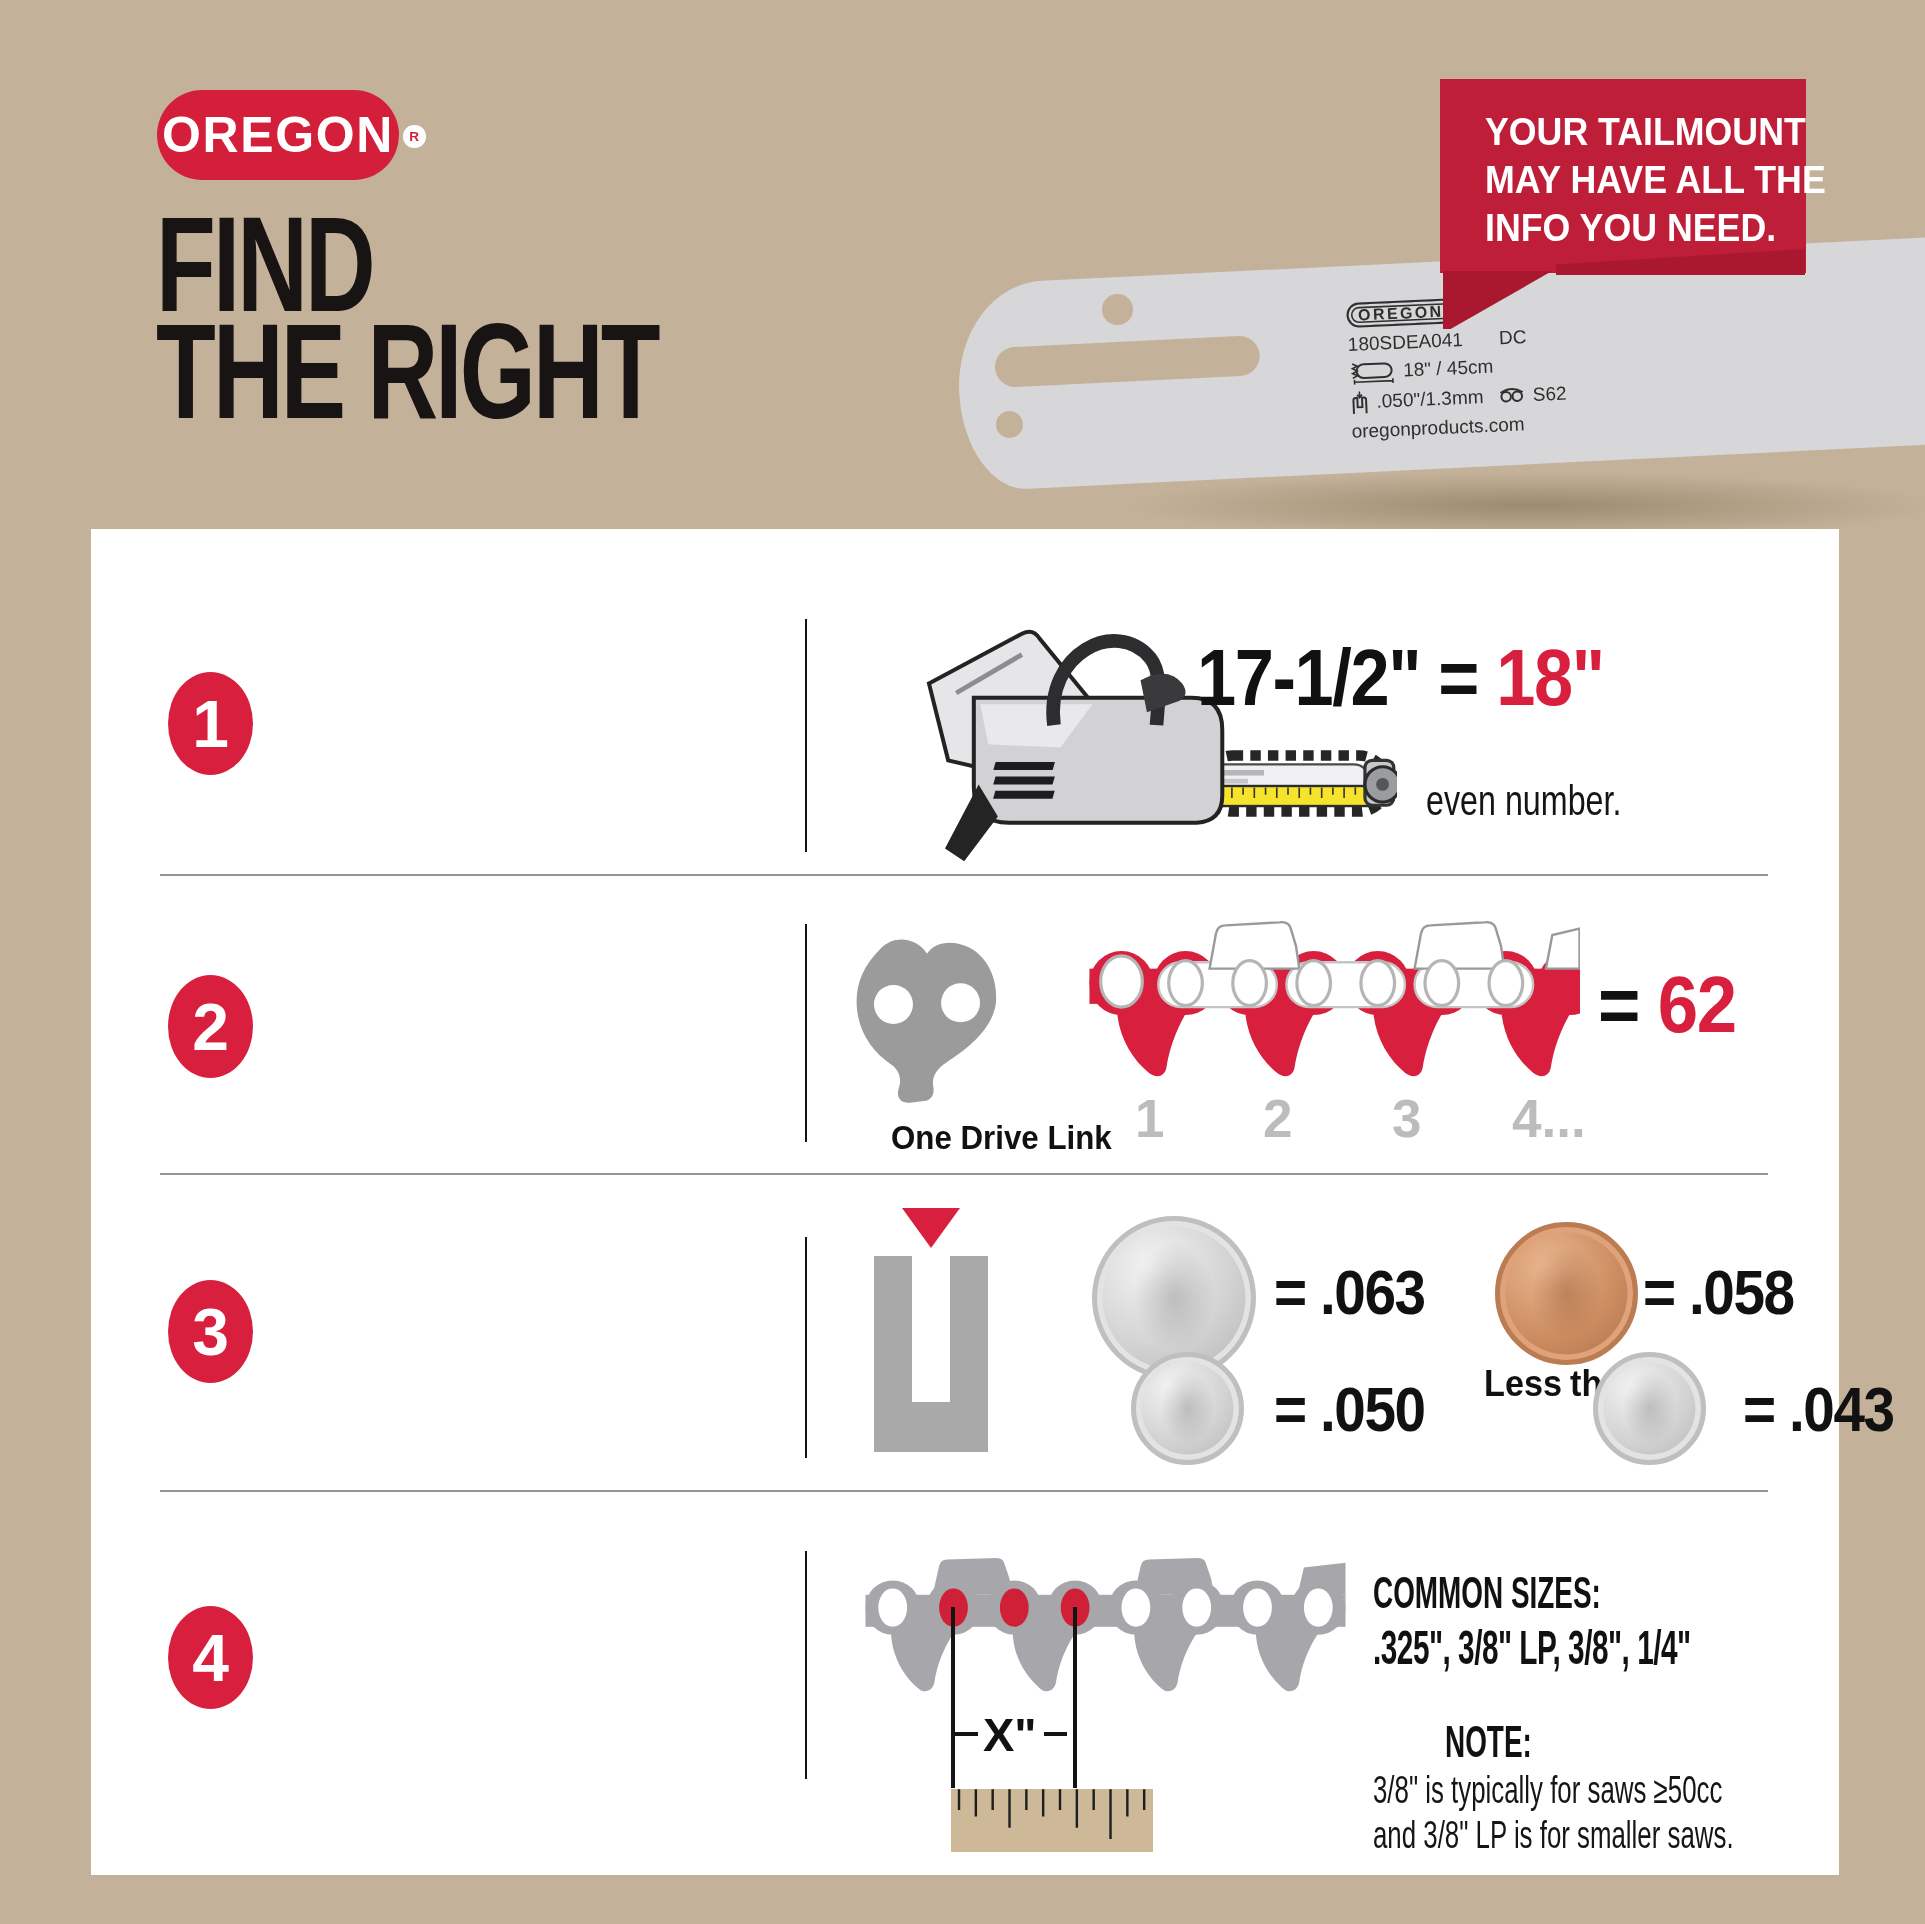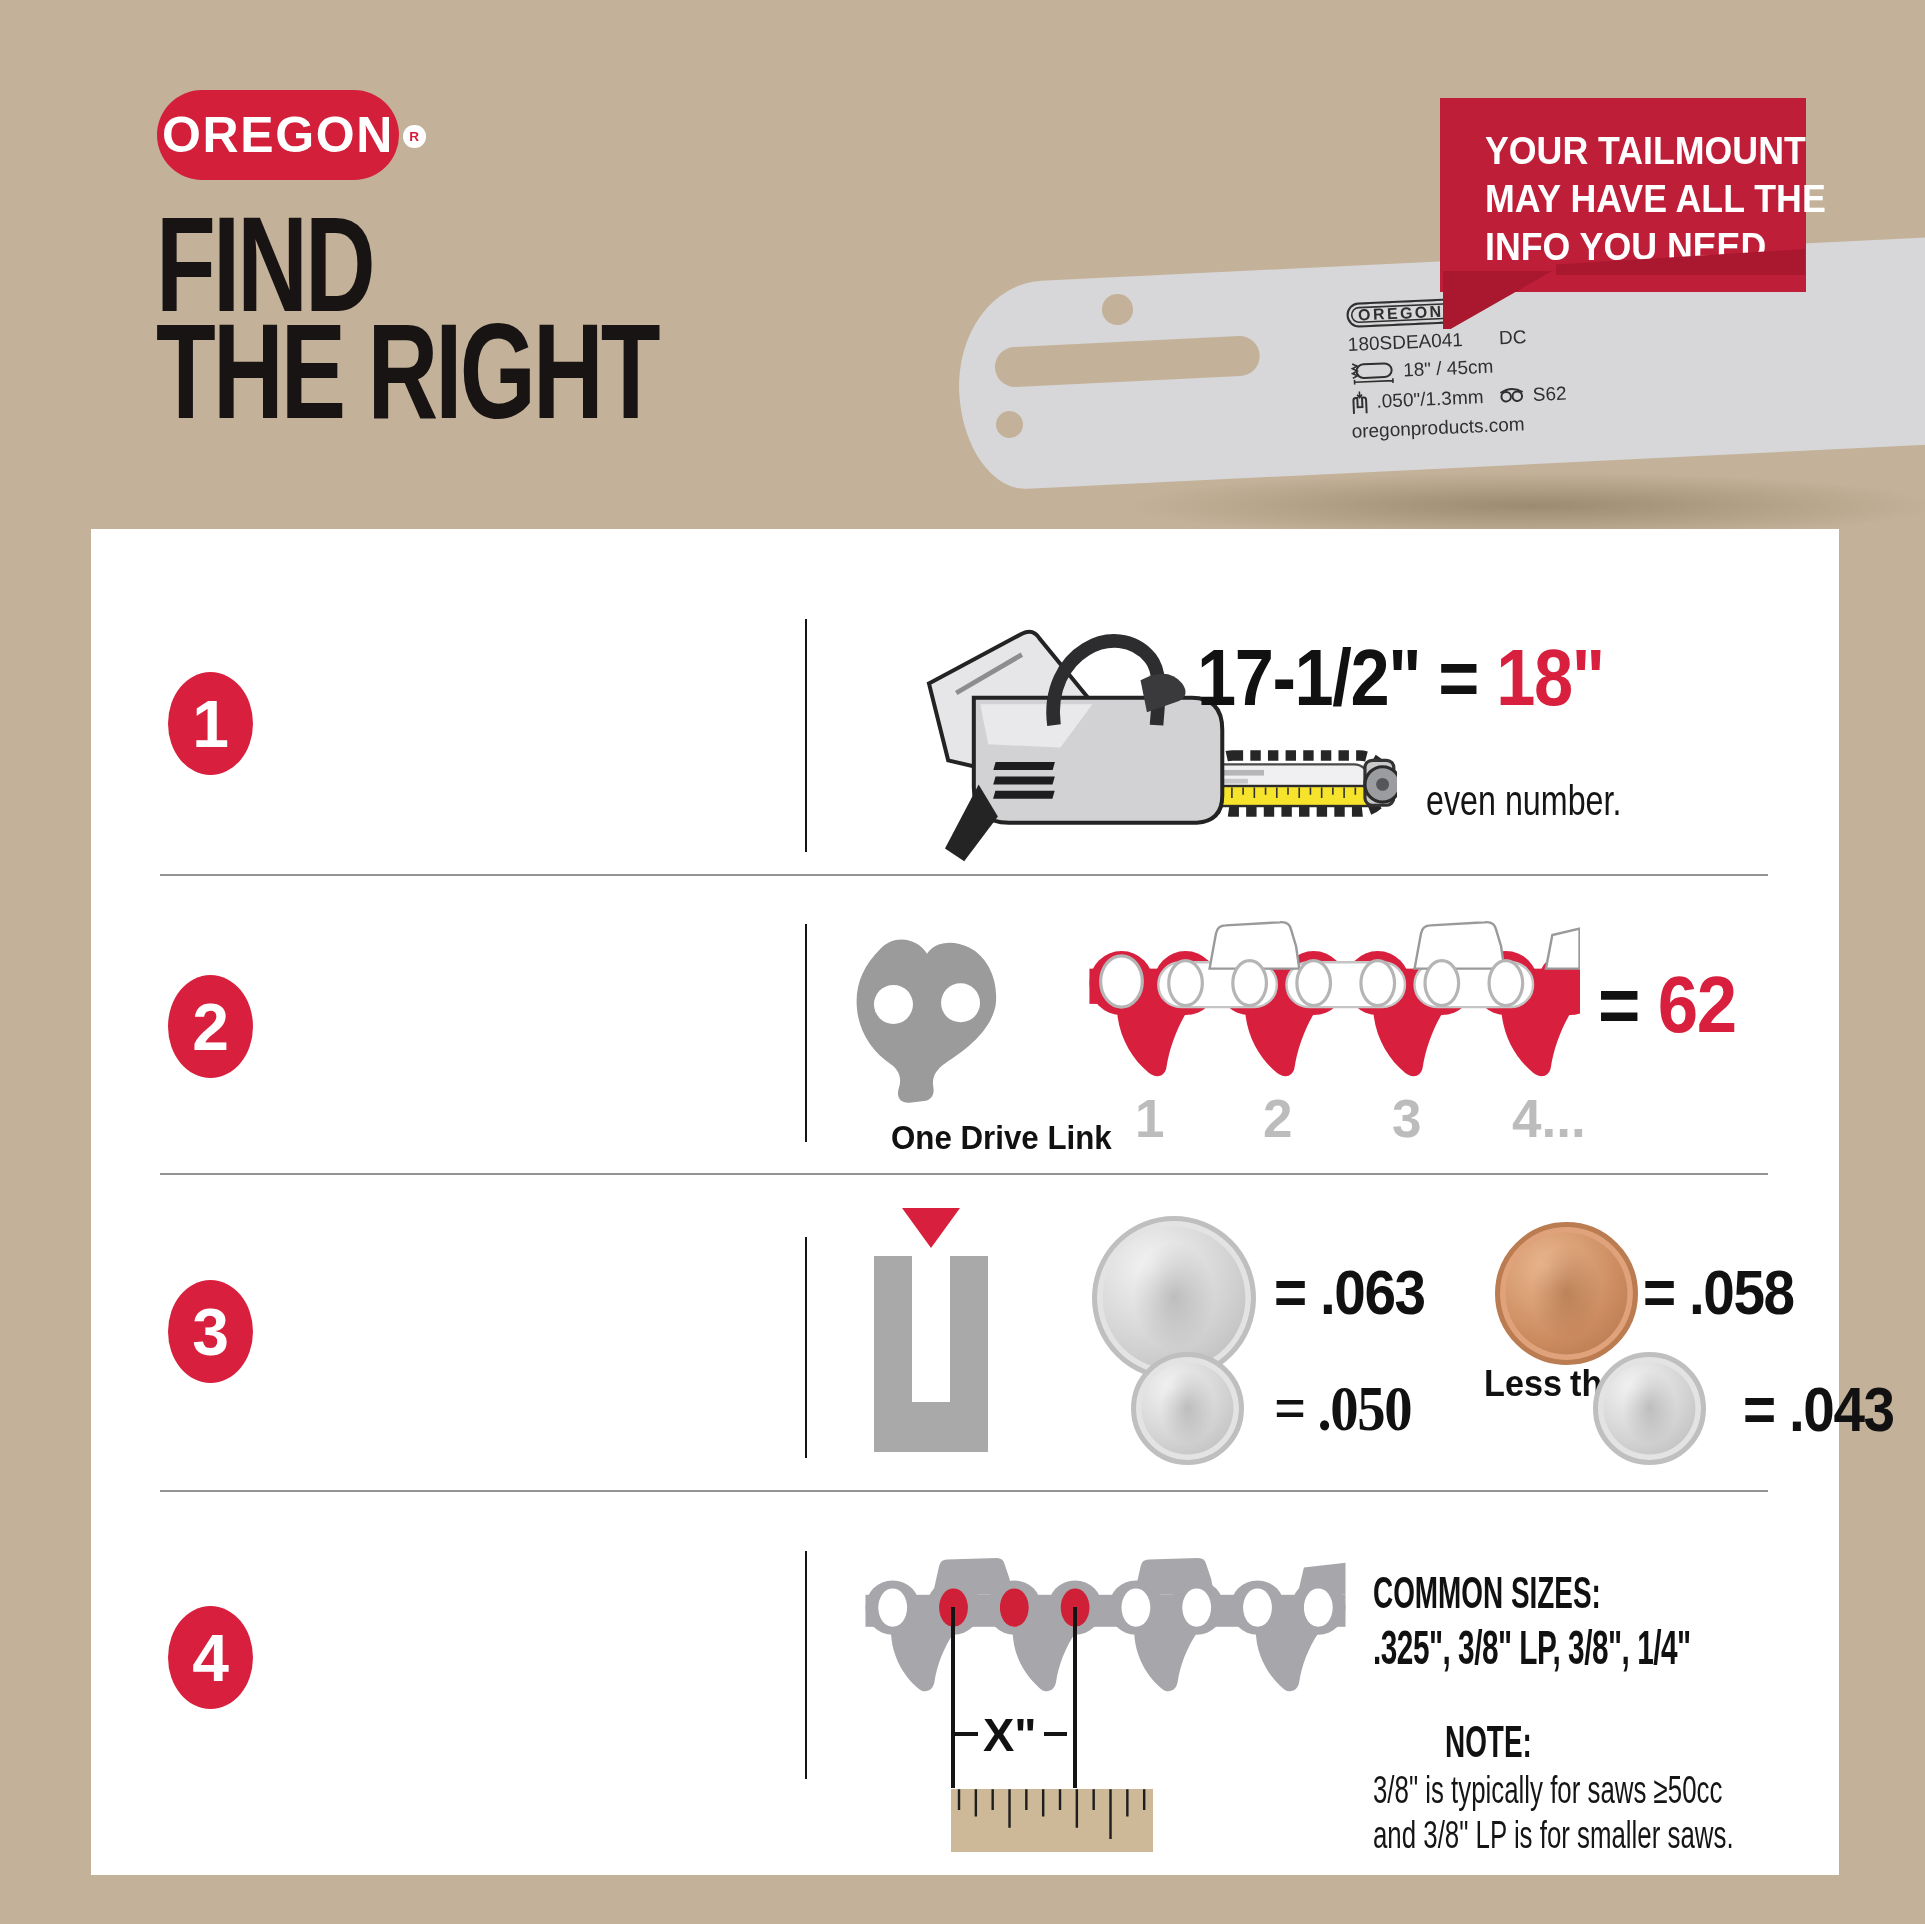--- a/index.html
+++ b/index.html
@@ -11,21 +11,21 @@
   
   .logo-pill{left:157px;top:90px;width:242px;height:90px;border-radius:45px;background:#d41f3a;
     display:flex;align-items:center;justify-content:center;color:#fff;font-weight:900;
     font-size:50px;letter-spacing:1.6px;}
   .logo-reg{left:403px;top:125px;width:22.5px;height:22.5px;border-radius:50%;background:#fff;
     color:#d41f3a;font-size:13.6px;font-weight:900;display:flex;align-items:center;justify-content:center;}
   .title-line{font-size:136px;line-height:109px;font-weight:900;color:#181414;letter-spacing:-4px;
     transform:scaleX(.72);}
 
   
-  .bubble{left:1440px;top:79px;width:366px;height:194px;background:#bf1e39;padding:29px 0 0 45px;box-sizing:border-box;z-index:6;margin-top:19px;}
+  .bubble{left:1440px;top:79px;width:366px;height:194px;background:#bf1e39;padding:29px 0 0 45px;box-sizing:border-box;z-index:6;}
   .bubble-line{font-size:38px;line-height:48px;font-weight:900;color:#fff;transform:scaleX(.94);}
   .bubble-fold{left:1556px;top:249px;width:249px;height:26px;background:#a9182f;
     clip-path:polygon(0 60%,100% 0,100% 100%,0 100%);z-index:6;}
   .bubble-tail{left:1443px;top:271px;width:109px;height:58px;background:#a9182f;
     clip-path:polygon(0 0,100% 0,7% 100%,0 100%);z-index:6;}
 
   
   .bar-shadow{left:1123px;top:472px;width:818px;height:67px;
     background:radial-gradient(ellipse at center,rgba(118,100,72,.5) 0%,rgba(118,100,72,0) 70%);z-index:1;}
   .guide-bar{left:959px;top:285px;width:1019px;height:207px;background:#d7d7d9;
@@ -283,21 +283,21 @@
 
   <div class="coin silver" style="left:1092px;top:1216px;width:154px;height:154px;"></div>
   <div class="abs z2" style="left:1274px;top:1256px;">
     <span class="coin-val cx">= .063</span></div>
 
   <div class="coin copper" style="left:1495px;top:1222px;width:133px;height:133px;"></div>
   <div class="abs z2" style="left:1643px;top:1256px;">
     <span class="coin-val cx">= .058</span></div>
 
   <div class="coin silver" style="left:1131px;top:1352px;width:103px;height:103px;"></div>
-  <div class="abs z2" style="left:1274px;top:1373px;font-family:Liberation Serif, serif;">
+  <div class="abs z2" style="left:1274px;top:1373px;">
     <span class="coin-val cx">= .050</span></div>
 
   <div class="abs z2" style="left:1484px;top:1364px;">
     <div class="less-line cx">Less</div>
     <div class="less-line cx">than</div>
   </div>
   <div class="coin silver" style="left:1593px;top:1352px;width:103px;height:103px;"></div>
   <div class="abs z2" style="left:1713px;top:1373px;margin-left:30px;">
     <span class="coin-val cx">= .043</span></div>
 

